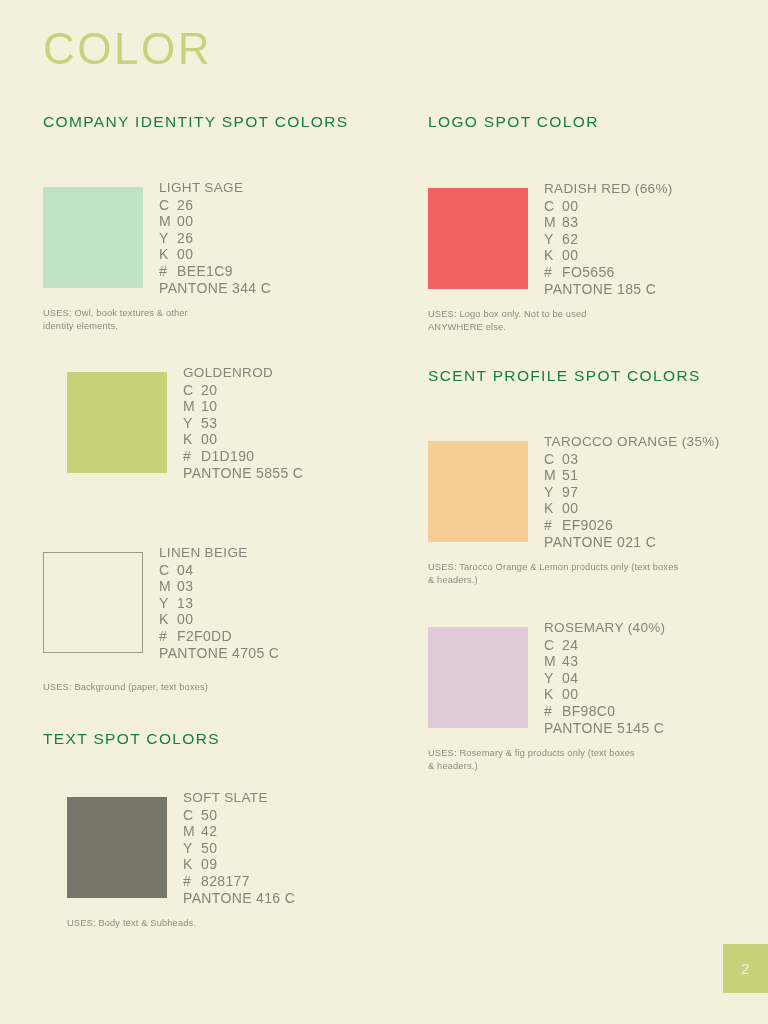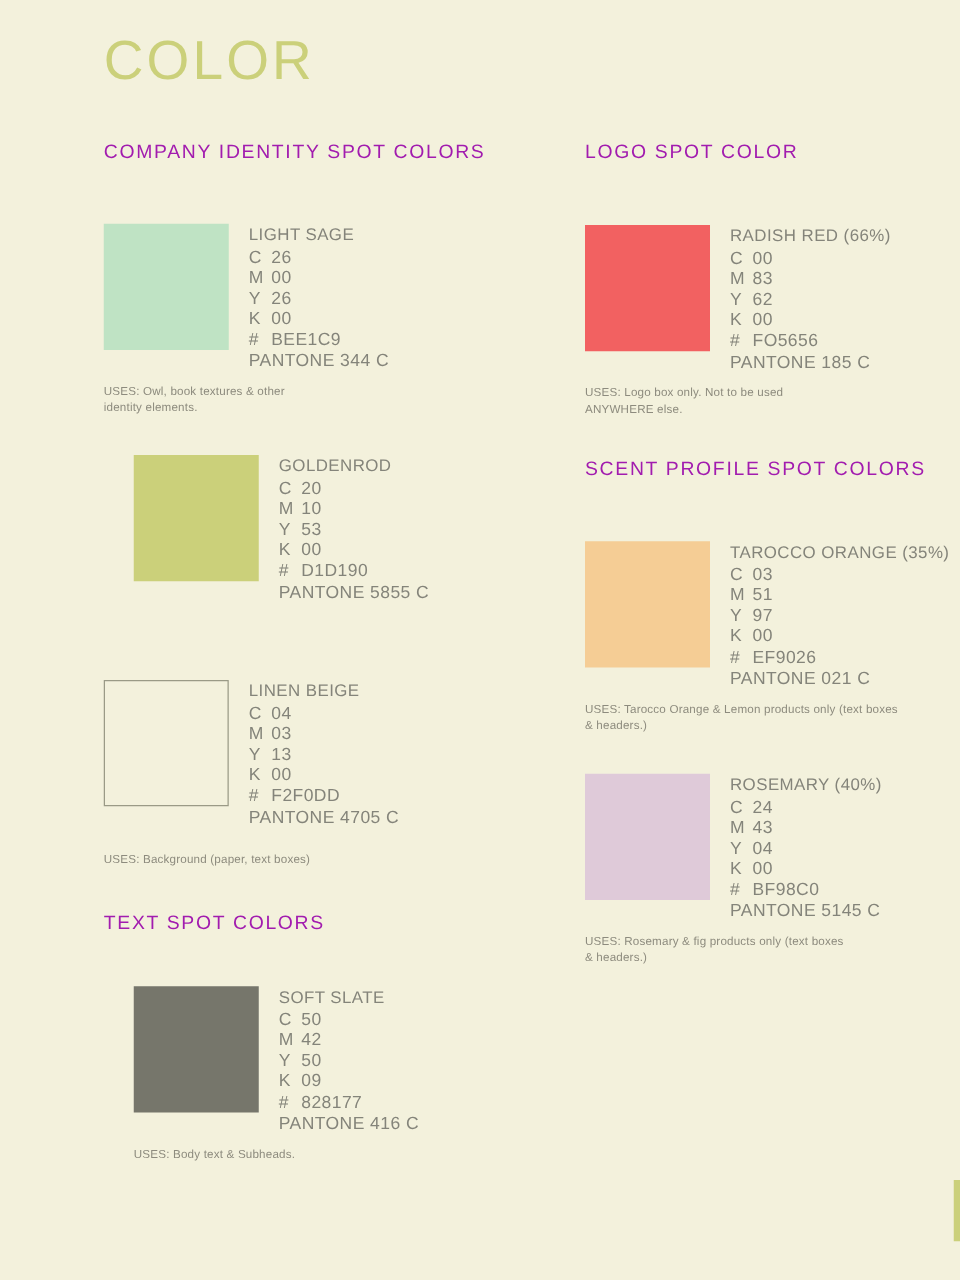--- a/index.html
+++ b/index.html
@@ -12,21 +12,20 @@
     background: #F3F1DC;
     font-family: "Liberation Sans", sans-serif;
     position: relative;
     overflow: hidden;
     -webkit-font-smoothing: antialiased;
   }
 
   .page {
     position: absolute;
     inset: 0;
-    margin-left: 40px;
   }
 
   
   .page-title {
     position: absolute;
     left: 43px;
     top: 27px;
     font-size: 44px;
     letter-spacing: 2.5px;
     color: #CBD07A;
@@ -38,34 +37,34 @@
   .col {
     position: absolute;
     top: 0;
   }
   .col-left  { left: 43px;  width: 370px; }
   .col-right { left: 428px; width: 330px; }
 
   .section-head {
     font-size: 15.5px;
     letter-spacing: 1.35px;
-    color: #a21caf;
+    color: #15803d;
     font-weight: 400;
     line-height: 1;
     white-space: nowrap;
   }
 
   
   .entry {
     position: absolute;
     left: 0;
   }
   .entry-row {
     display: flex;
-    align-items: flex-start;
+    align-items: center;
   }
   .swatch {
     width: 100px;
     height: 101px;
     flex: 0 0 100px;
     box-sizing: border-box;
   }
   .swatch.outlined {
     border: 1px solid #9A9A86;
   }

